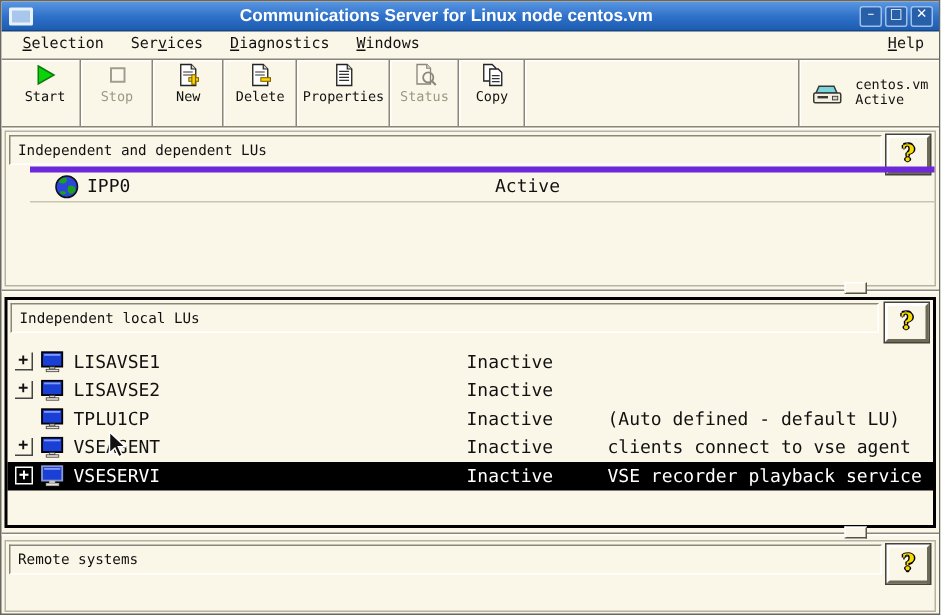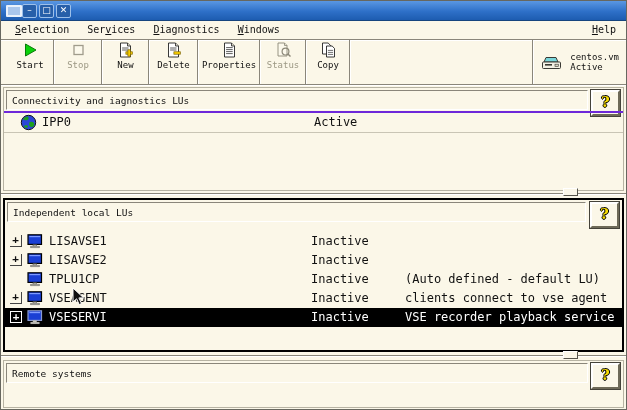--- a/index.html
+++ b/index.html
@@ -48,21 +48,21 @@
     white-space:nowrap;overflow:hidden;}
   .pane1 .pane-header,.pane3 .pane-header{width:calc(100% - 37px);}
   .pane2 .pane-header{width:calc(100% - 38px);}
   .helpbtn{position:absolute;top:2px;right:3px;width:25px;height:22px;background:#fbf7e8;
     border:2px solid;border-color:#ffffff #6e6a58 #6e6a58 #ffffff;outline:1px solid #45433a;
     text-align:center;cursor:default;}
   .qmark{font-family:"DejaVu Serif",serif;font-weight:bold;font-size:15px;line-height:20px;color:#f7dc00;
     text-shadow:-1px 0 0 #000,1px 0 0 #000,0 -1px 0 #000,0 1px 0 #000;}
   
   .row,.lrow{position:absolute;height:19px;line-height:19px;font-size:12px;white-space:nowrap;}
-  .ipp0{top:23px;left:0;right:0;border-top:2px solid #6d28d9;border-bottom:1px solid #c9c5b5;}
+  .ipp0{top:23px;left:16px;right:0;border-top:4px solid #6d28d9;border-bottom:1px solid #c9c5b5;}
   .ipp0 .icon-slot{position:absolute;left:16px;top:1px;}
   .ipp0 .name{position:absolute;left:38px;}
   .ipp0 .status{position:absolute;left:310px;}
   .lrow{left:0;right:0;}
   .lrow .expander{position:absolute;left:5px;top:3px;width:12px;height:12px;box-sizing:border-box;
     border-right:1px solid #444;border-bottom:1px solid #444;
     font-size:11px;line-height:10px;text-align:center;font-weight:bold;color:#111;}
   .lrow .icon-slot{position:absolute;left:22px;top:2px;}
   .lrow .name{position:absolute;left:44px;}
   .lrow .status{position:absolute;left:306px;}
@@ -79,20 +79,21 @@
   .sash2{top:350px;}
   .cursor{position:absolute;left:71px;top:286px;z-index:50;pointer-events:none;}
 </style>
 </head>
 <body>
 
 <div class="window">
 
   <div class="titlebar">
     <span class="win-icon"></span>
+    <span class="title">Communications Server for Linux node centos.vm</span>
     <span class="controls">
       <span class="ctrl">–</span>
       <span class="ctrl">□</span>
       <span class="ctrl">✕</span>
     </span>
   </div>
 
   <div class="menubar">
     <span class="menu-item"><span></span><span class="mn">S</span><span>election</span></span>
     <span class="menu-item"><span>Ser</span><span class="mn">v</span><span>ices</span></span>
@@ -184,21 +185,21 @@
         </svg>
       <span class="node-text">
         <span>centos.vm</span>
         <span>Active</span>
       </span>
     </div>
   </div>
 
   <div class="pane pane1">
     <div class="pane-header">
-      <span>Connectivity and iagnostics LUs</span>
+      <span>Independent and dependent LUs</span>
     </div>
     <div class="helpbtn"><span class="qmark">?</span></div>
     <div class="row ipp0">
       <span class="icon-slot">
         <svg width="17" height="17" viewBox="0 0 17 17">
             <circle cx="8.5" cy="8.5" r="7.2" fill="#2b46d8" stroke="#101018" stroke-width="1"></circle>
             <path d="M3,5 q2,-3 5,-2.5 q1.5,2 -0.5,3.5 q-3,1 -4.5,-1 z" fill="#1da01d"></path>
             <path d="M9.5,8 q3,-1 4.5,1 q1,2.5 -1.5,4 q-3,0.5 -3.5,-2 z" fill="#1da01d"></path>
             <ellipse cx="6" cy="12.5" rx="2" ry="1.2" fill="#1da01d"></ellipse>
           </svg>

